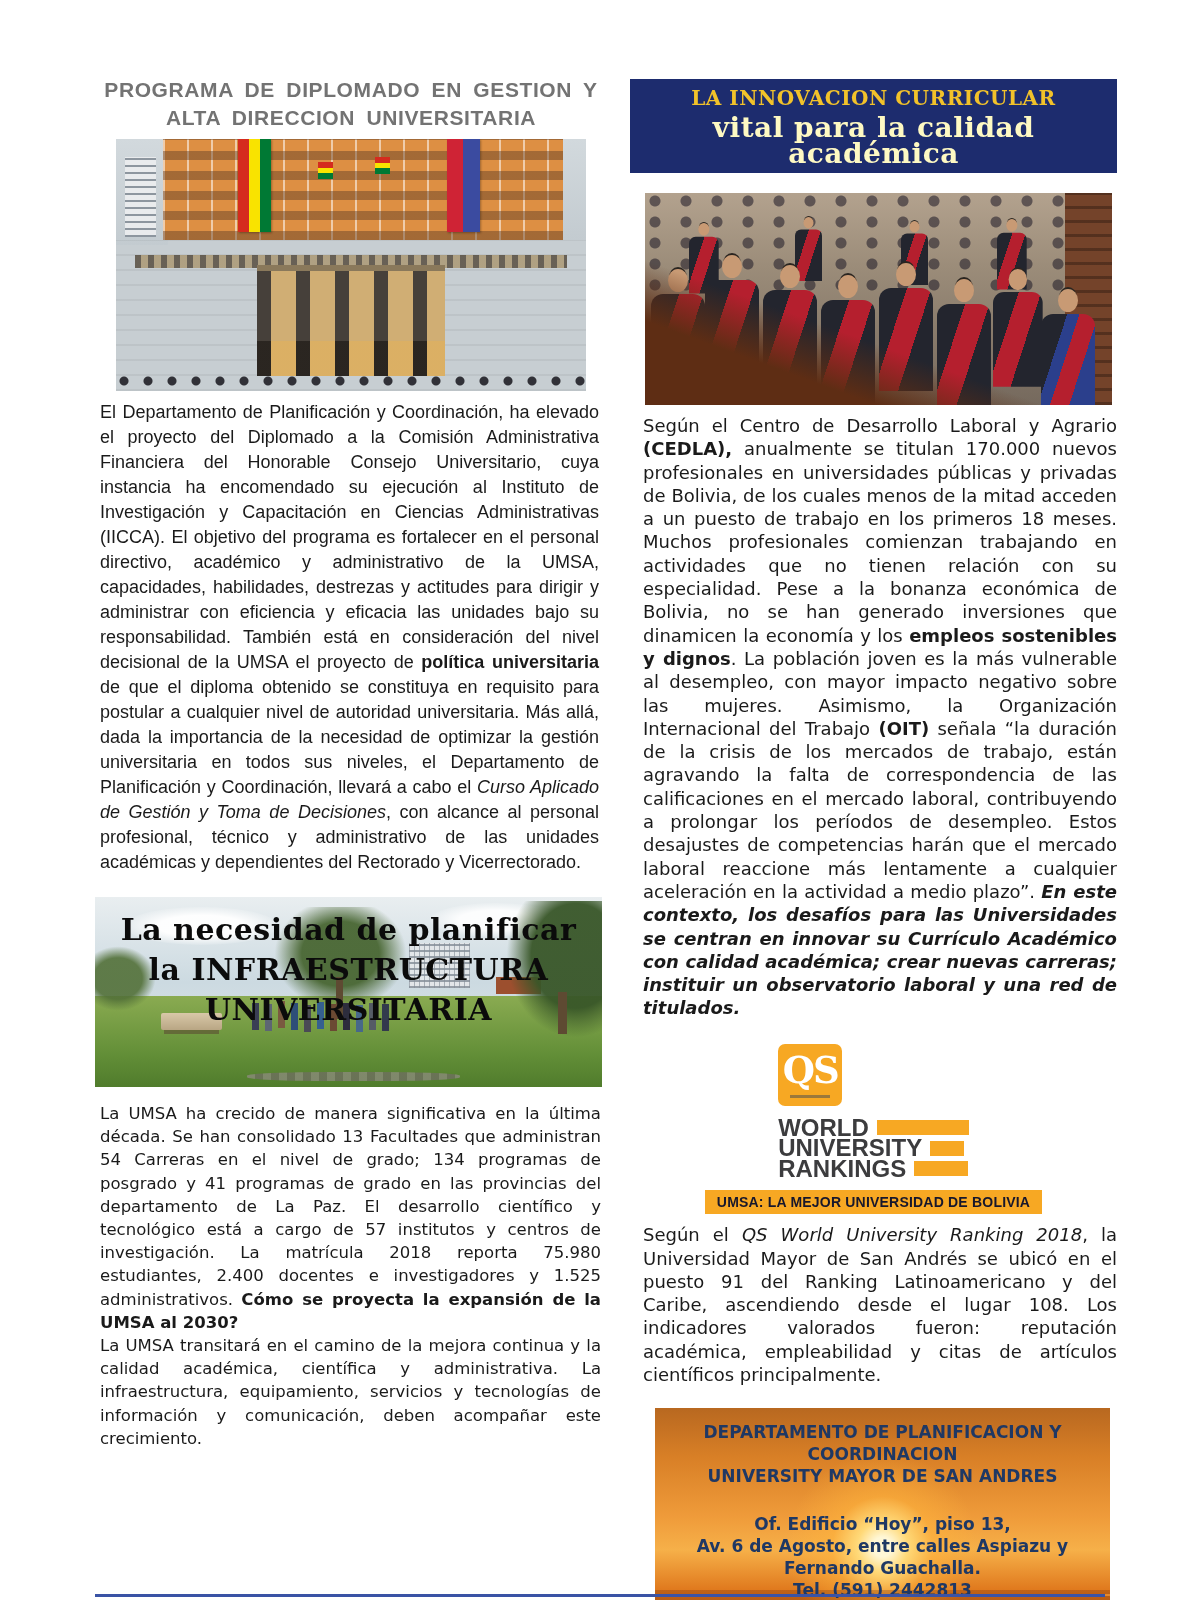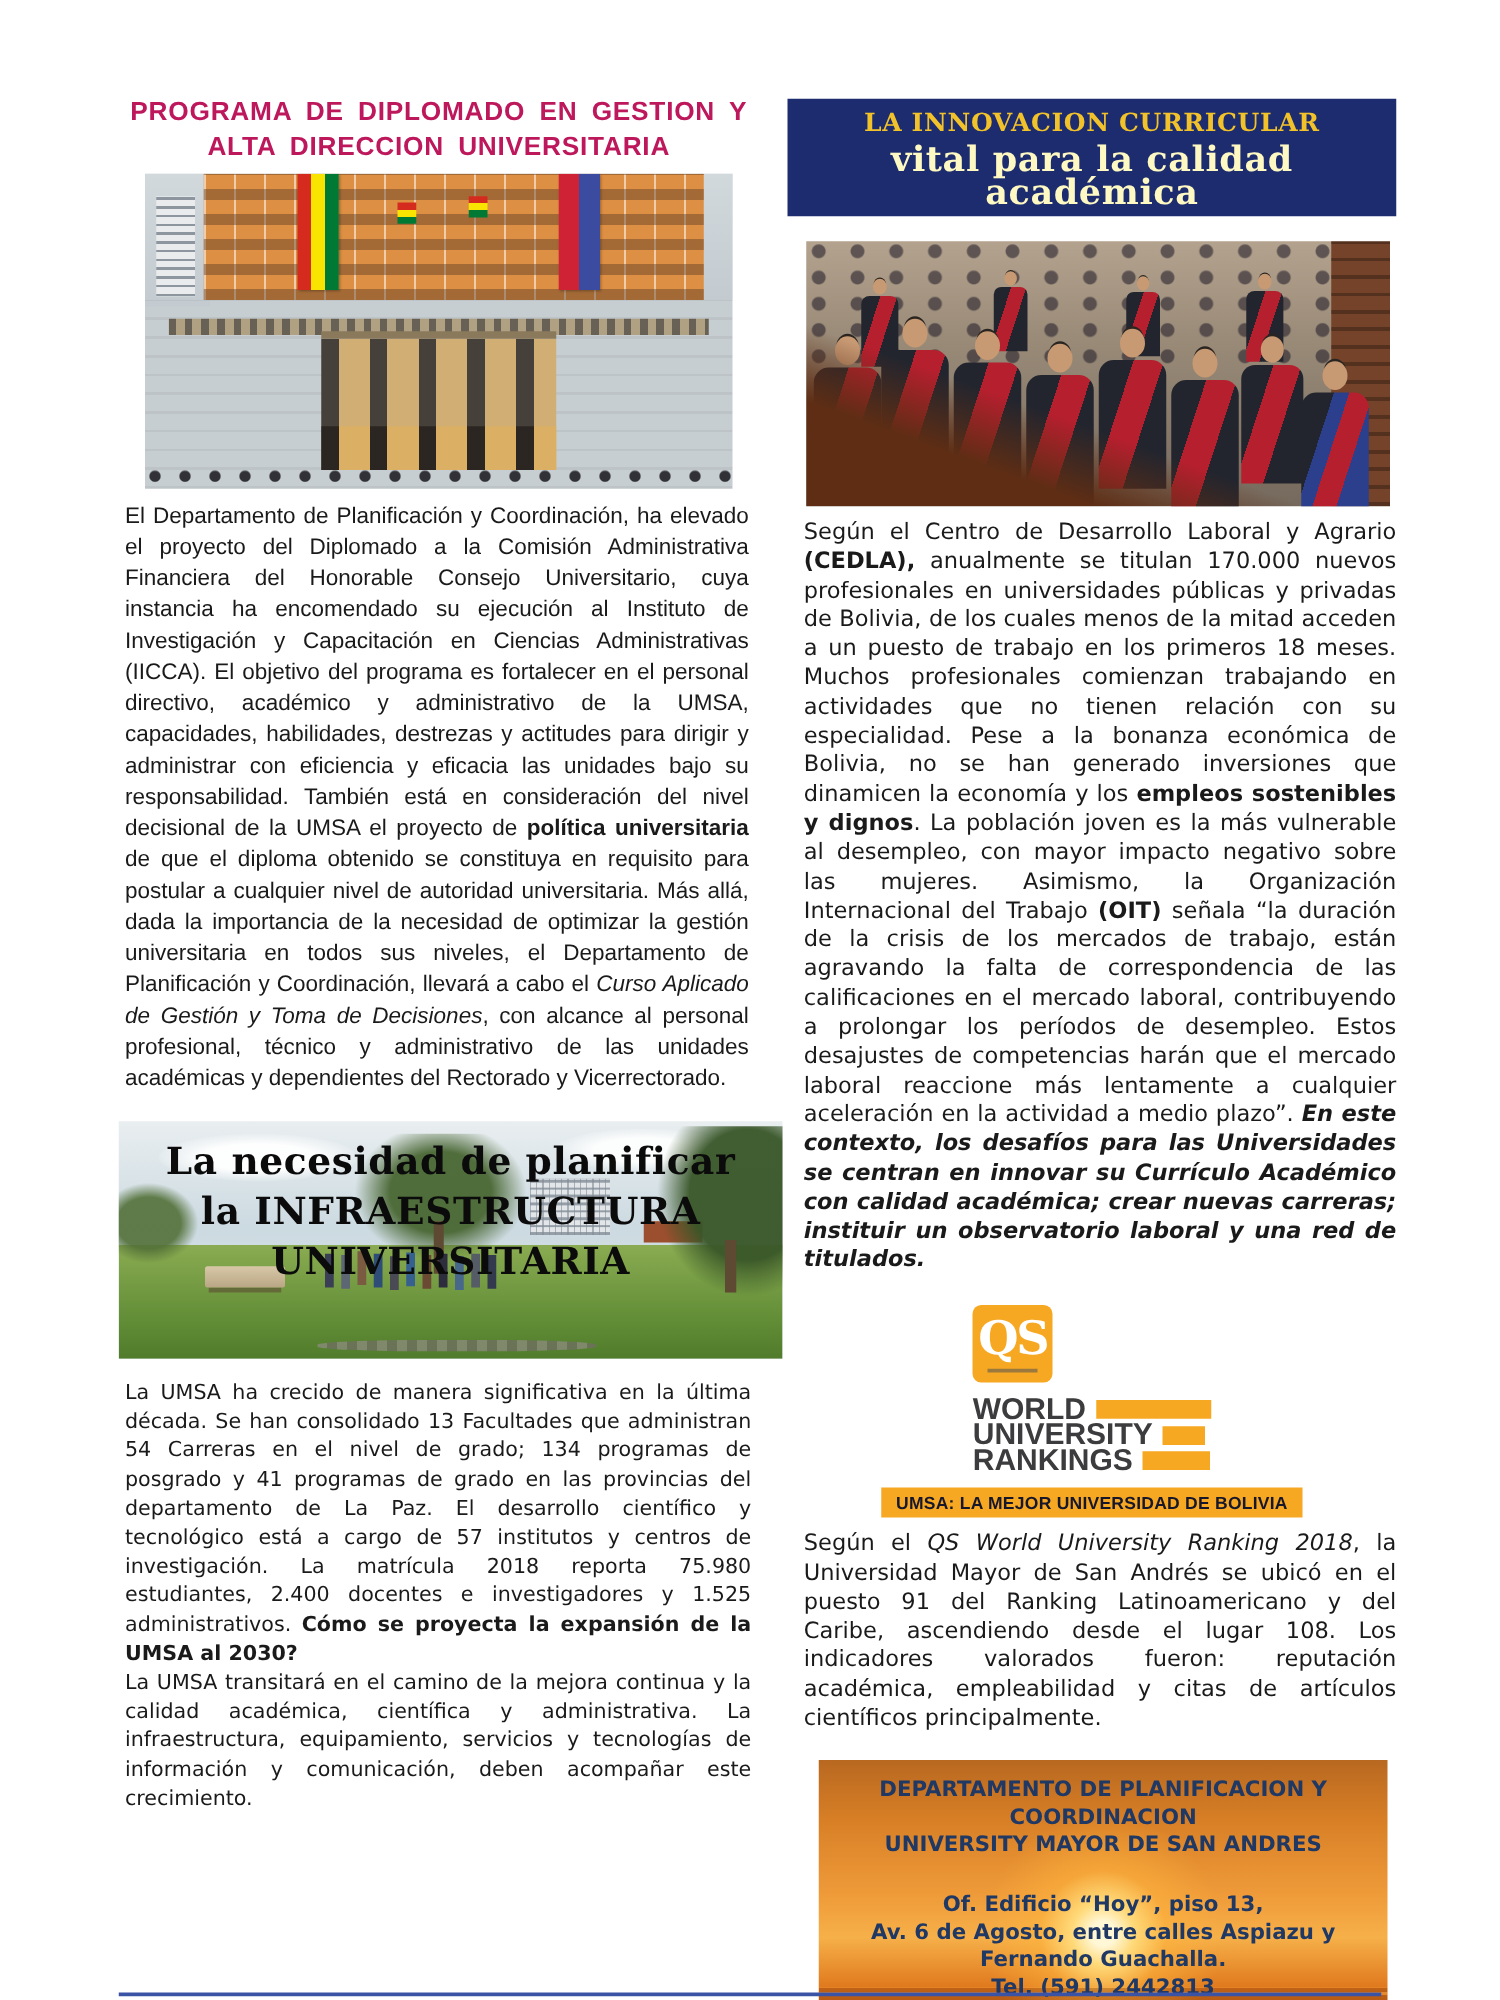--- a/index.html
+++ b/index.html
@@ -4,21 +4,21 @@
 <style>
   html,body{margin:0;padding:0;background:#888;}
   .page{position:relative;width:1200px;height:1600px;background:#ffffff;overflow:hidden;
         font-family:"Liberation Sans",sans-serif;color:#1a1a1a;}
   
   .col-left{position:absolute;left:95px;top:76px;width:512px;}
   .col-right{position:absolute;left:630px;top:79px;width:487px;}
 
   
   .l-title{text-align:center;font-weight:bold;font-size:21px;line-height:28px;
-           letter-spacing:.6px;word-spacing:5px;color:#be185d;}
+           letter-spacing:.6px;word-spacing:5px;color:#737373;}
   .photo{position:relative;overflow:hidden;}
   .bldg{width:470px;height:252px;margin:7px auto 0;background:#c7ced2;}
   .bldg-sky-l{position:absolute;left:0;top:0;width:11%;height:42%;background:linear-gradient(#d2d9dd,#c3cbd0);}
   .bldg-sky-r{position:absolute;right:0;top:0;width:6%;height:40%;background:linear-gradient(#d2d9dd,#c3cbd0);}
   .bldg-tower{position:absolute;left:2%;top:7%;width:6.5%;height:32%;background:#e9ebed;
       background-image:repeating-linear-gradient(0deg,rgba(125,135,145,.85) 0 2px,transparent 2px 7px);}
   .bldg-upper{position:absolute;left:10%;right:5%;top:0;height:40%;background:#dd8f43;
       background-image:
         repeating-linear-gradient(0deg,rgba(92,60,38,.45) 0 9px,transparent 9px 20px),
         repeating-linear-gradient(90deg,rgba(255,255,255,.55) 0 2px,transparent 2px 24px);}
@@ -38,21 +38,21 @@
       background:repeating-linear-gradient(90deg,#46403a 0 14px,#d0ae74 14px 39px);}
   .bldg-doors{position:absolute;left:30%;width:40%;bottom:6%;height:14%;
       background:repeating-linear-gradient(90deg,rgba(20,16,12,.55) 0 14px,rgba(222,176,96,.8) 14px 39px);}
   .bldg-crowd{position:absolute;left:0;right:0;bottom:0;height:17px;
       background-image:radial-gradient(circle at 8px 7px,rgba(32,32,38,.9) 0 4px,rgba(32,32,38,0) 5px);
       background-size:24px 17px;}
   .l-para1{margin:9px 0 0 5px;width:499px;font-size:18px;line-height:25px;text-align:justify;}
   .cal{font-family:"DejaVu Sans",sans-serif;}
   .b{font-weight:bold;} .i{font-style:italic;}
 
-  .park{width:507px;height:190px;margin-top:22px;background:linear-gradient(#e9eef0 0%,#ccdae1 45%,#cfdce2 52%);padding-left:24px;}
+  .park{width:507px;height:190px;margin-top:22px;background:linear-gradient(#e9eef0 0%,#ccdae1 45%,#cfdce2 52%);}
   .park-grass{position:absolute;left:0;right:0;top:52%;bottom:0;
       background:linear-gradient(#8aab51,#628e37 65%,#507c2c);}
   .cloud{position:absolute;border-radius:50%;}
   .cloud.c1{left:6%;top:5%;width:30%;height:20%;background:radial-gradient(ellipse,rgba(255,255,255,.95) 0 40%,rgba(255,255,255,0) 75%);}
   .cloud.c2{right:8%;top:3%;width:26%;height:18%;background:radial-gradient(ellipse,rgba(255,255,255,.9) 0 40%,rgba(255,255,255,0) 75%);}
   .park-bldg{position:absolute;left:62%;top:24%;width:12%;height:24%;background:#e2e6e9;
       background-image:repeating-linear-gradient(0deg,rgba(130,140,150,.8) 0 2px,transparent 2px 6px),
                        repeating-linear-gradient(90deg,rgba(130,140,150,.6) 0 1px,transparent 1px 5px);}
   .park-house{position:absolute;right:12%;top:42%;width:9%;height:9%;background:#9c4f2e;}
   .tree{position:absolute;}

